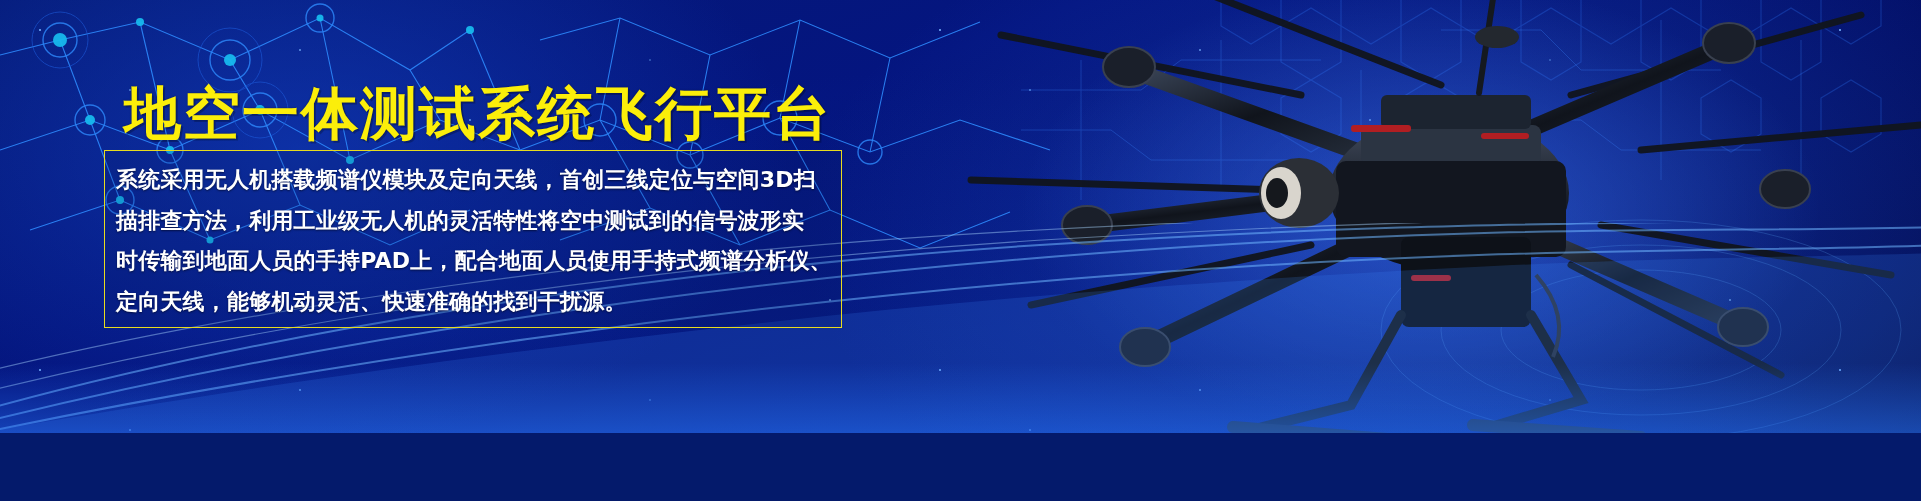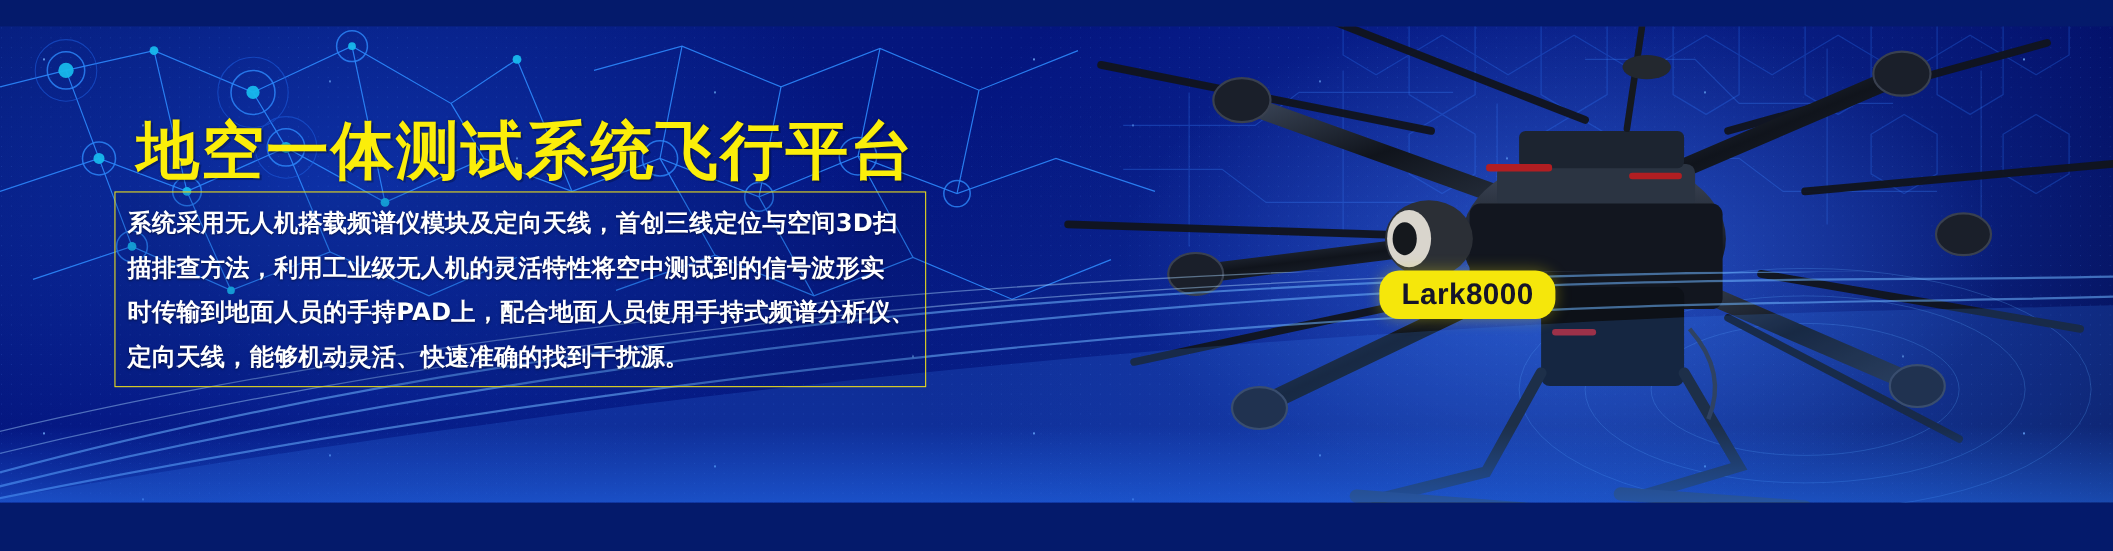--- a/index.html
+++ b/index.html
@@ -8,21 +8,20 @@
     font-family:"Liberation Sans","DejaVu Sans",sans-serif;
     background:#041a6b;
   }
   #banner{
     position:relative;width:1921px;height:433px;overflow:hidden;
     background:
       radial-gradient(ellipse 700px 420px at 300px 150px, rgba(20,70,200,.55) 0%, rgba(8,30,120,0) 70%),
       radial-gradient(ellipse 900px 500px at 1450px 230px, rgba(30,80,210,.50) 0%, rgba(5,20,100,0) 72%),
       radial-gradient(ellipse 1200px 600px at 960px 520px, rgba(10,45,170,.6) 0%, rgba(3,12,70,0) 75%),
       linear-gradient(160deg,#051a77 0%, #04157f 35%, #031067 65%, #020a46 100%);
-    margin-top: 24px;
   }
   
   .starfield{
     position:absolute;inset:0;
     background-image:
       radial-gradient(1.5px 1.5px at 40px 30px, rgba(120,180,255,.9) 50%, transparent 51%),
       radial-gradient(1.5px 1.5px at 130px 90px, rgba(120,180,255,.6) 50%, transparent 51%),
       radial-gradient(1.2px 1.2px at 210px 160px, rgba(160,210,255,.8) 50%, transparent 51%),
       radial-gradient(1.6px 1.6px at 300px 50px, rgba(120,180,255,.7) 50%, transparent 51%),
       radial-gradient(1.2px 1.2px at 380px 210px, rgba(140,200,255,.55) 50%, transparent 51%),
@@ -283,15 +282,14 @@
   <div class="glowbar"></div>
 
   <div id="title">地空一体测试系统飞行平台</div>
 
   <div id="descbox"></div>
   <div id="desc">系统采用无人机搭载频谱仪模块及定向天线，首创三线定位与空间3D扫
 描排查方法，利用工业级无人机的灵活特性将空中测试到的信号波形实
 时传输到地面人员的手持PAD上，配合地面人员使用手持式频谱分析仪、
 定向天线，能够机动灵活、快速准确的找到干扰源。</div>
 
-  <div id="badge">Lark8000</div>
 
 </div>
 
 </body></html>

